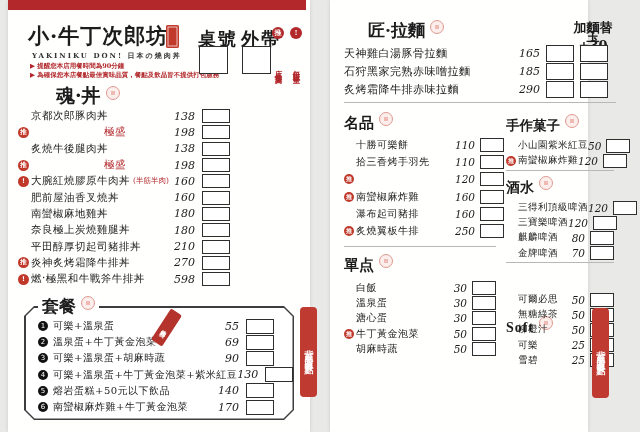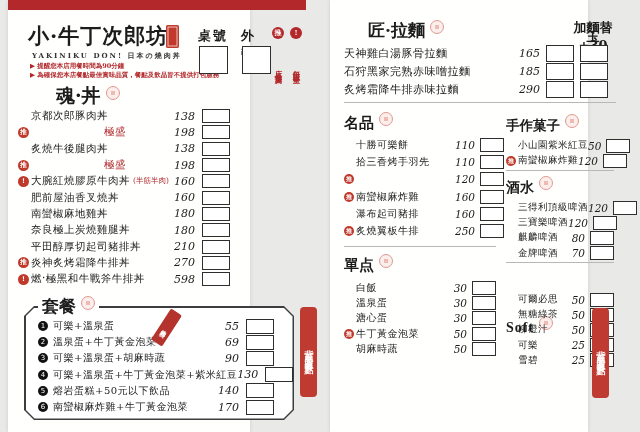--- a/index.html
+++ b/index.html
@@ -3,32 +3,32 @@
 <meta charset="utf-8">
 <style>
   html,body{margin:0;padding:0;}
   body{
     width:640px;height:432px;position:relative;overflow:hidden;
     background:#e9eae7;
     font-family:"DejaVu Serif","Liberation Serif",serif;
     color:#1c1c1c;
   }
   .page{position:absolute;top:0;height:432px;background:#fffffe;box-shadow:0 0 4px rgba(0,0,0,.12);}
-  #left-page{left:8px;width:242px;}
+  #left-page{left:8px;width:302px;}
   #right-page{left:330px;width:258px;}
   .abs{position:absolute;}
 
   
   .red-bar{left:0;top:0;width:298px;height:10px;background:#b2282b;}
   .brand-title{left:20px;top:22px;font-size:21px;font-weight:bold;letter-spacing:1px;white-space:nowrap;}
   .brand-seal{left:158px;top:25px;width:13px;height:23px;background:#c0392b;border-radius:2px;
     box-shadow:inset 0 0 0 1.5px #c0392b, inset 0 0 0 2.5px rgba(255,255,255,.7);}
   .brand-sub{left:24px;top:51px;font-size:7px;font-weight:bold;letter-spacing:2px;color:#333;white-space:nowrap;}
   .notices{left:22px;top:62px;color:#b2282b;font-size:6.5px;line-height:9px;font-weight:bold;white-space:nowrap;}
-  .order-label{top:27px;font-size:13px;font-weight:bold;letter-spacing:2px;}
+  .order-label{top:27px;font-size:18px;font-weight:bold;letter-spacing:2px;}
   .order-box{top:46px;width:27px;height:26px;border:1.3px solid #2e2e2e;background:#fff;}
   .legend{top:27px;width:14px;text-align:center;}
   .legend .lg-circle{display:block;margin:0 auto 3px auto;width:12px;height:12px;border-radius:50%;
     background:#b2282b;color:#fff;font-size:7px;line-height:12px;font-weight:bold;text-align:center;}
   .legend .lg-label{writing-mode:vertical-rl;font-size:7.5px;letter-spacing:2px;color:#b2282b;font-weight:bold;height:52px;}
 
   
   .sec-title{font-weight:bold;white-space:nowrap;}
   .seal{display:inline-block;width:12px;height:12px;border:1.2px solid #e0988f;border-radius:50%;
     margin-left:5px;vertical-align:2px;background:radial-gradient(circle,#eebbb4 26%,rgba(238,187,180,.25) 27%);}

